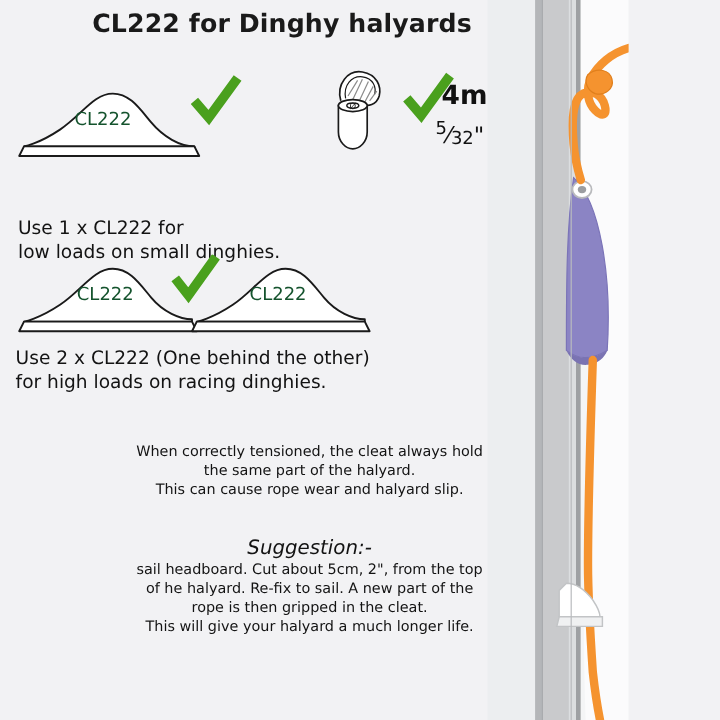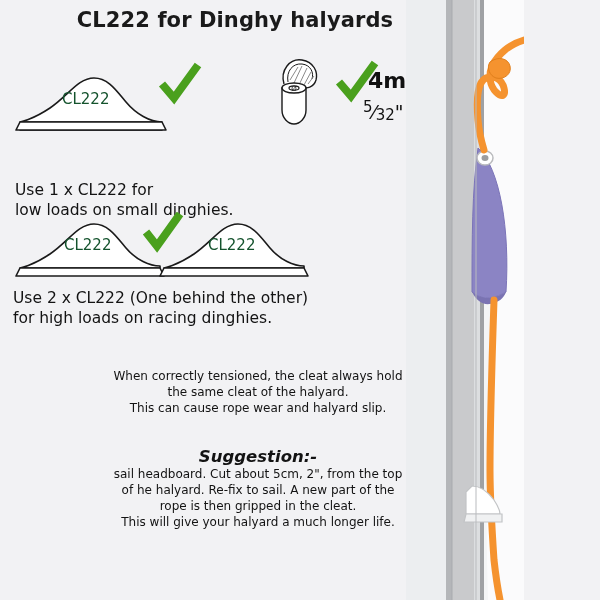--- a/index.html
+++ b/index.html
@@ -62,21 +62,21 @@
     position: absolute;
     width: 500px;
     left: 8px;
     text-align: center;
     font-size: 12px;
     line-height: 1.34;
     color: #131313;
   }
   .suggestion {
     font-style: italic;
-    font-weight: bold;
+    font-weight: normal;
     font-size: 16.5px;
   }
 
   
   .size-main {
     position: absolute;
     font-size: 22px;
     font-weight: bold;
     color: #111;
   }
@@ -186,21 +186,21 @@
     </svg>
   </div>
 
   <div class="para" style="left:13px; top:288px; width:380px;">
     <span>Use 2 x CL222 (One behind the other)</span><br>
     <span>for high loads on racing dinghies.</span>
   </div>
 
   <div class="center-block" style="top:368px;">
     <div>When correctly tensioned, the cleat always hold</div>
-    <div>the same cleat of the halyard.</div>
+    <div>the same part of the halyard.</div>
     <div>This can cause rope wear and halyard slip.</div>
   </div>
 
   <div class="center-block suggestion" style="top:446px;">Suggestion:-</div>
 
   <div class="center-block" style="top:466px;">
     <div>sail headboard. Cut about 5cm, 2", from the top</div>
     <div>of he halyard. Re-fix to sail. A new part of the</div>
     <div>rope is then gripped in the cleat.</div>
     <div>This will give your halyard a much longer life.</div>

